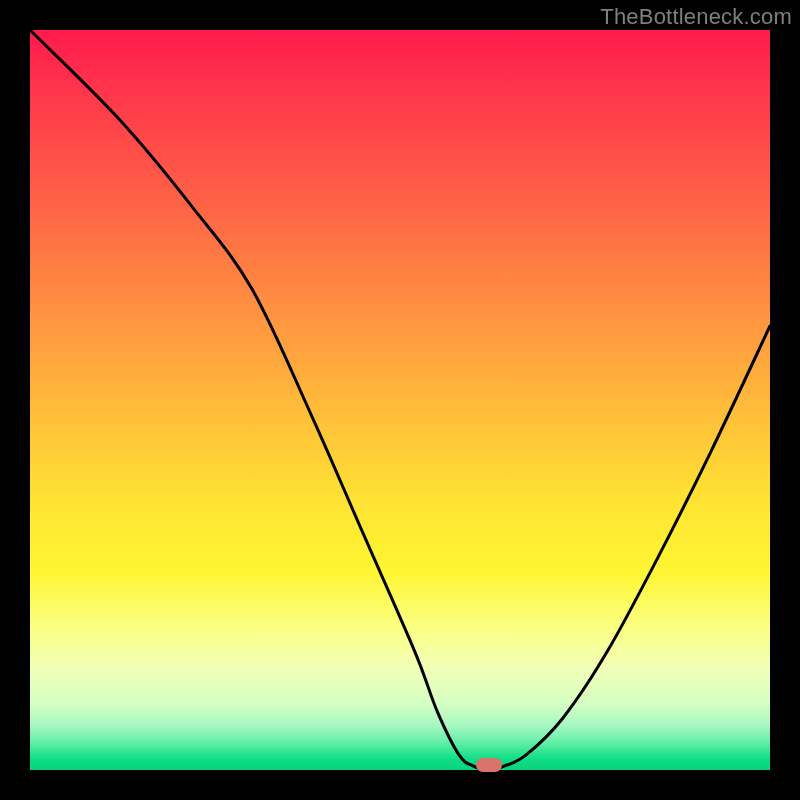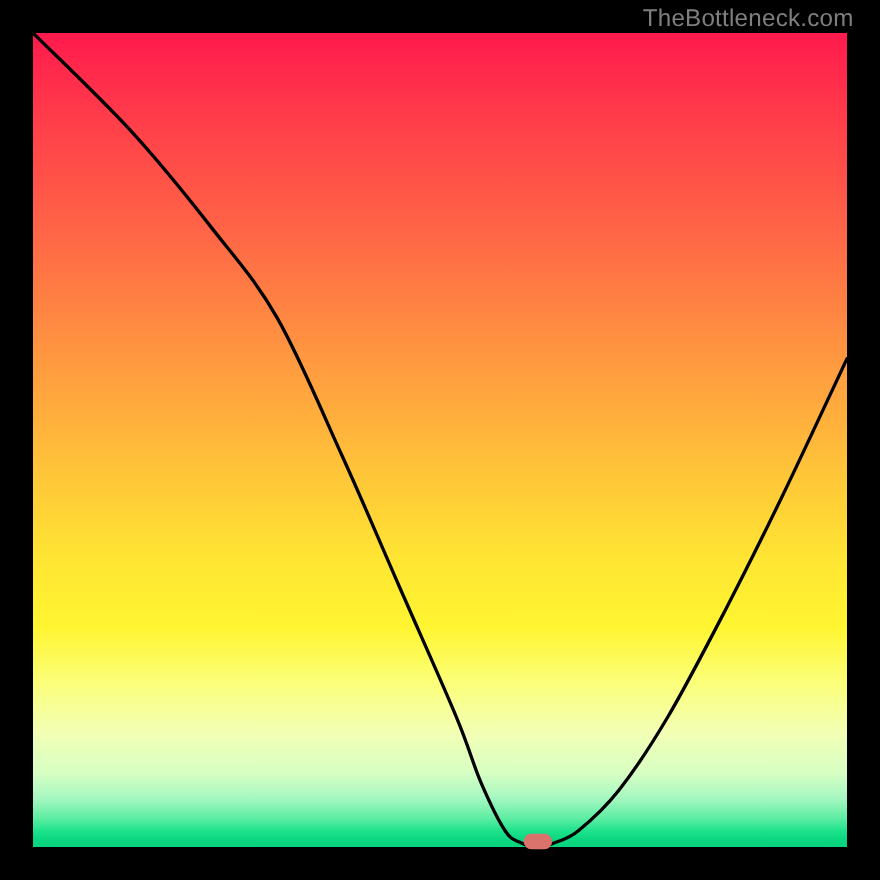--- a/index.html
+++ b/index.html
@@ -55,21 +55,21 @@
     position: absolute;
     width: 26px;
     height: 14px;
     background: #d9736b;
     border-radius: 7px;
     transform: translate(-50%, -50%);
   }
   .watermark {
     position: absolute;
     top: 4px;
-    right: 24px;
+    right: 8px;
     font-family: Arial, Helvetica, sans-serif;
     font-size: 22px;
     color: #7f7f7f;
     letter-spacing: 0.2px;
   }
 </style>
 </head>
 <body>
 
 <div class="frame">

